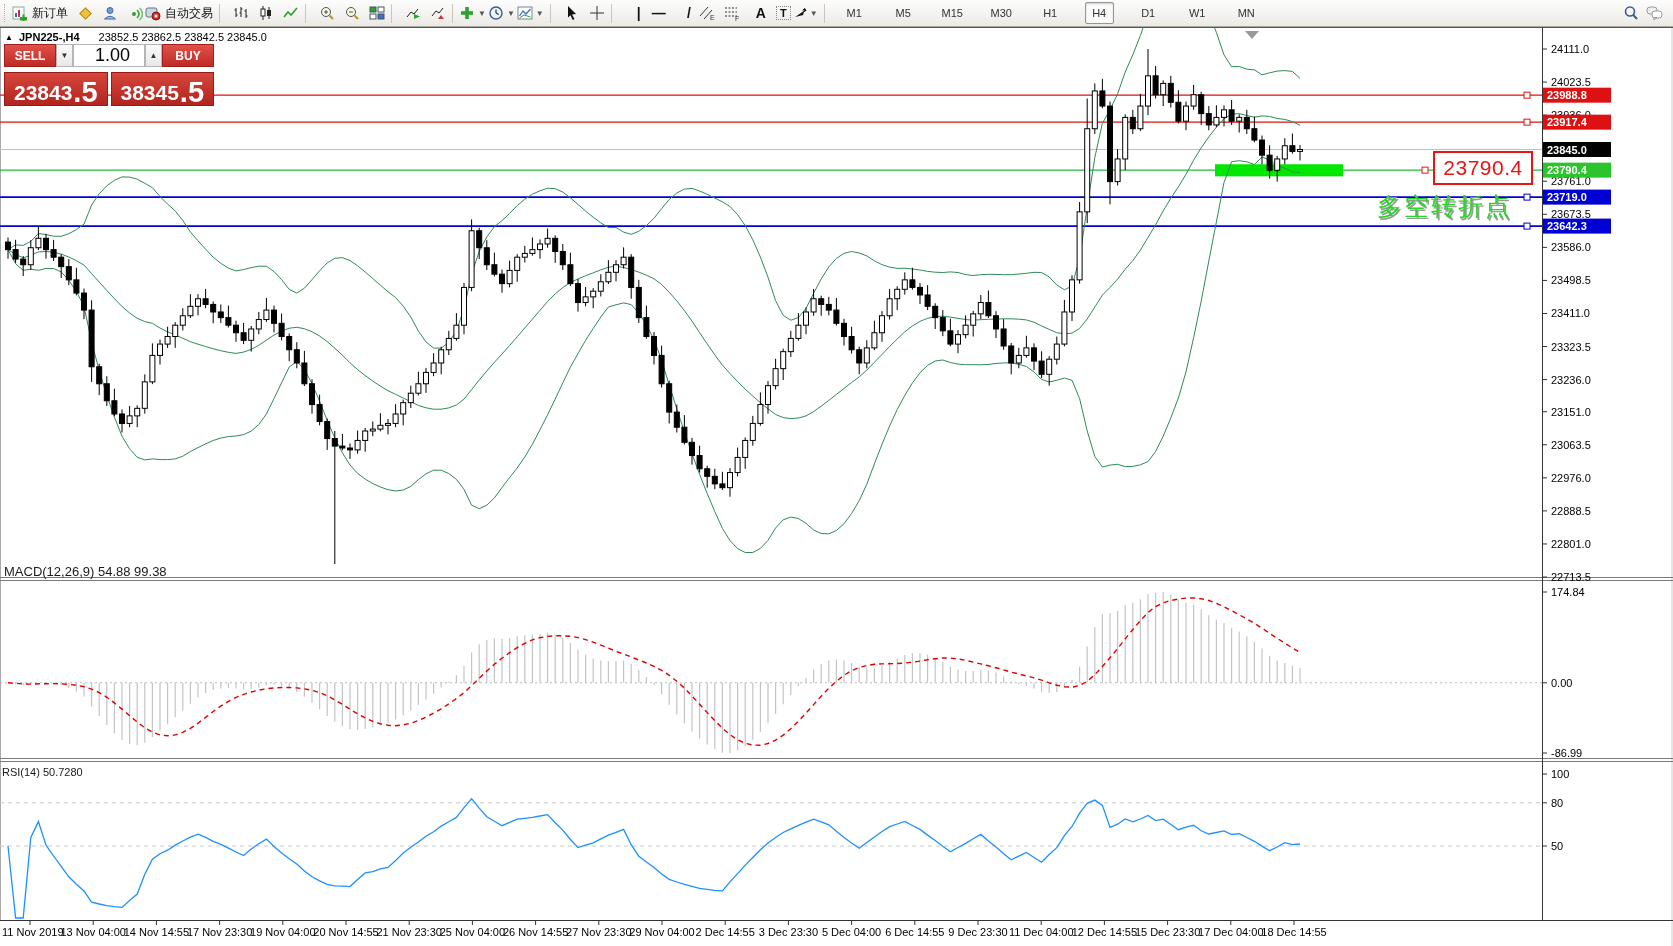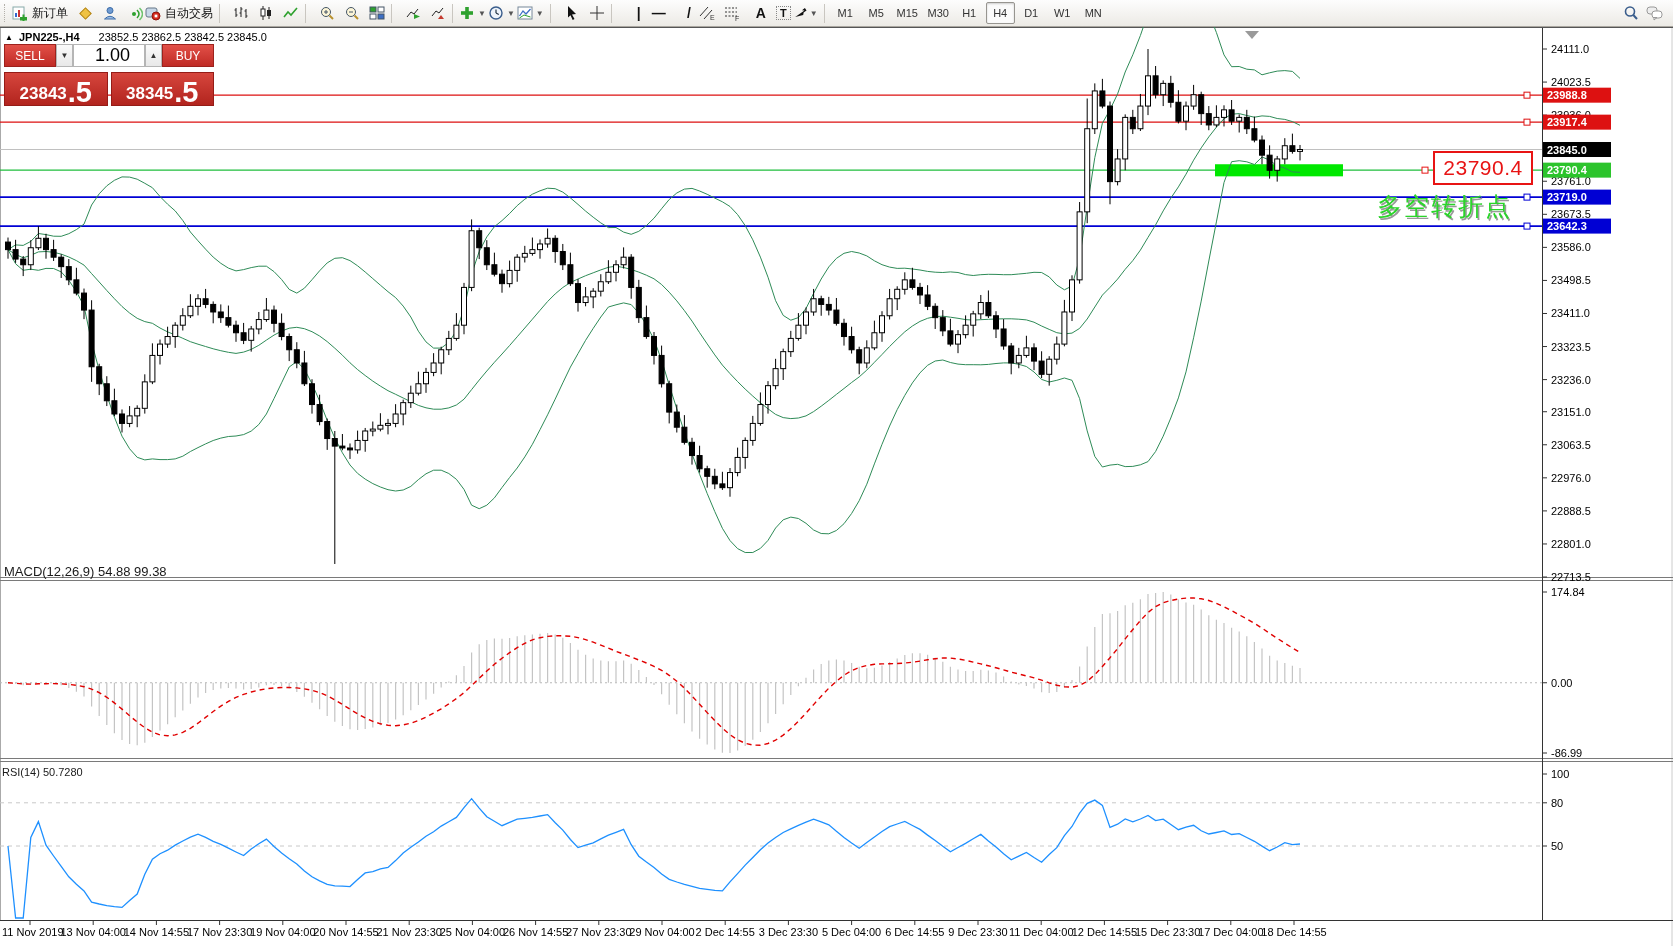--- a/index.html
+++ b/index.html
@@ -11,43 +11,43 @@
     border-bottom:1px solid #a9a69f;padding-left:2px;box-sizing:border-box}
   .grip{width:3px;height:18px;border-left:1px dotted #b3b0aa;margin:0 3px 0 2px}
   .tsep{width:1px;height:19px;background:#c9c6c0;margin:0 5px}
   .tbi{height:22px;min-width:23px;display:flex;align-items:center;justify-content:flex-end;
        margin:0 1px;border-radius:2px;font-size:12px;color:#222;cursor:default}
   .tbi svg{display:block}
   .tbtxt{font-size:12px;margin-left:4px;color:#111}
   .car{font-size:8px;color:#555;margin-left:3px}
   .glyph{font-size:14px;color:#111;font-weight:bold}
   .tf{min-width:27px;height:20px;display:flex;align-items:center;justify-content:center;
-      font-size:11px;color:#333;margin:0 1px;border:1px solid transparent;border-radius:2px}
+      font-size:11px;color:#333;margin:0 10px;border:1px solid transparent;border-radius:2px}
   .tf.active{background:#fbfbfb;border:1px solid #979590;box-shadow:inset 0 1px 2px rgba(0,0,0,.18)}
   .toolbar-right{margin-left:auto;display:flex;align-items:center;margin-right:8px}
   
   #chart-svg{position:absolute;left:0;top:0;z-index:5}
   #title-overlay{position:absolute;left:5px;top:31px;font-size:11px;color:#000;z-index:12;white-space:nowrap}
   #title-overlay .tri{font-size:8px;vertical-align:1px;margin-right:3px}
   #macd-label{position:absolute;left:4px;top:564px;font-size:13px;color:#1a1a1a;z-index:12}
   #rsi-label{position:absolute;left:2px;top:766px;font-size:11px;color:#1a1a1a;z-index:12}
   
   #trade-panel{position:absolute;left:4px;top:44px;width:210px;z-index:20;-webkit-user-select:none}
   .tp-row1{display:flex;height:23px}
   .btn-sell,.btn-buy{width:52px;background:linear-gradient(#e25048,#c02b25);color:#fff;
-      font-weight:normal;font-size:12px;display:flex;align-items:center;justify-content:center;
+      font-weight:bold;font-size:12px;display:flex;align-items:center;justify-content:center;
       border:1px solid #9d221d;box-sizing:border-box}
   .spin{width:17px;background:linear-gradient(#fafafa,#e8e8e8);border:1px solid #b5b5b5;
       display:flex;align-items:center;justify-content:center;font-size:8px;color:#333;box-sizing:border-box}
   .vol{flex:1;background:#fff;border:1px solid #b5b5b5;display:flex;align-items:center;
       justify-content:flex-end;padding-right:14px;font-size:18px;color:#000;box-sizing:border-box}
   .tp-row2{display:flex;margin-top:5px;height:34px;gap:3px}
   .px-box{flex:1;background:linear-gradient(#d6463d,#b2241e);color:#fff;display:flex;
       align-items:flex-end;justify-content:center;border:1px solid #951c17;padding-bottom:1px;box-sizing:border-box}
-  .px-main{font-size:17px;font-weight:bold;line-height:1.1}
+  .px-main{font-size:21px;font-weight:bold;line-height:1.1}
   .px-frac{font-size:29px;font-weight:bold;line-height:.8;margin-left:1px}
   
   #price-box{position:absolute;left:1433px;top:151px;width:96px;height:30px;border:2px solid #e81414;
       background:#fff;color:#e81414;font-size:21px;display:flex;align-items:center;justify-content:center;
       z-index:11;letter-spacing:0.5px}
   #turning-point{position:absolute;left:1377px;top:190px;font-size:25px;font-weight:normal;color:#2ad42a;
       text-shadow:1.5px 1.5px 0 #9a9a9a;z-index:11;letter-spacing:2px;white-space:nowrap}
   text{font-family:"Liberation Sans",sans-serif}
 </style>
 </head>

